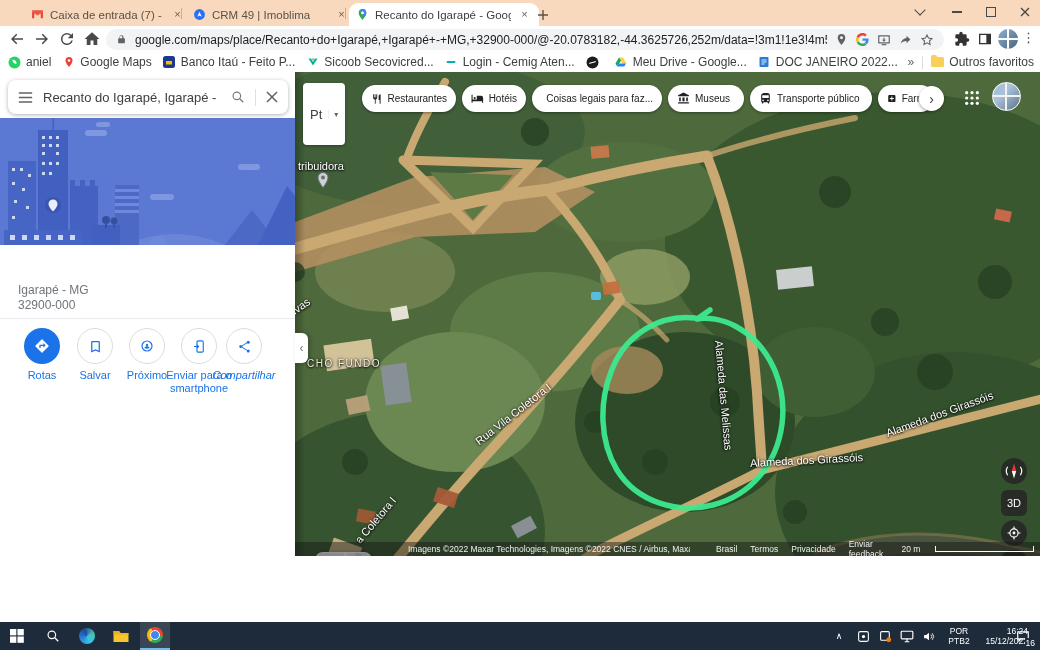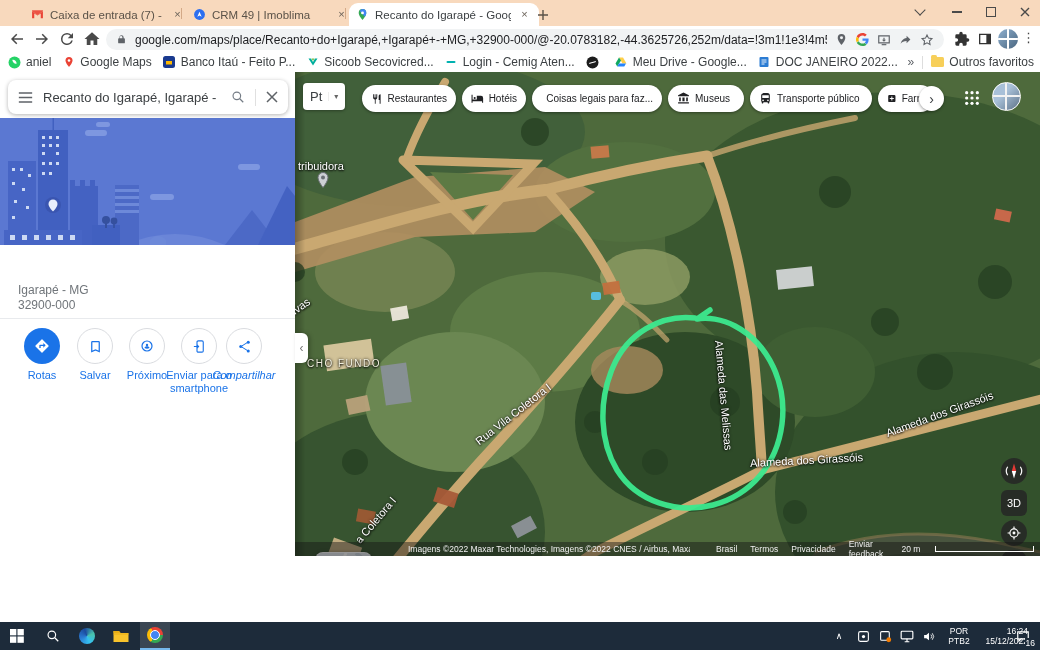--- a/index.html
+++ b/index.html
@@ -32,22 +32,22 @@
   #bookright{display:flex;align-items:center;gap:8px;margin-left:auto;padding-right:6px;background:#fff;}
   .folder{width:13px;height:10px;background:#f7cf59;border-radius:1.5px;position:relative;}
   .folder:before{content:"";position:absolute;left:0;top:-2px;width:6px;height:3px;background:#f7cf59;
                  border-radius:1.5px 1.5px 0 0;}
   
   #panel{left:0;top:72px;width:295px;height:550px;background:#fff;z-index:3;}
   #searchcard{left:8px;top:80px;width:280px;height:34px;background:#fff;border-radius:8px;z-index:6;
               box-shadow:0 1px 4px rgba(0,0,0,.3);display:flex;align-items:center;padding:0 10px;
               box-sizing:border-box;gap:10px;}
   #query{flex:1;font-size:13px;color:#3c4043;white-space:nowrap;overflow:hidden;}
-  #ptbtn{left:303px;top:83px;height:27px;background:#fff;border-radius:4px;z-index:6;
-         box-shadow:0 1px 3px rgba(0,0,0,.35);display:flex;align-items:center;padding:0 7px;gap:6px;
+  #ptbtn{left:303px;top:83px;height:46px;background:#fff;border-radius:4px;z-index:6;
+         box-shadow:0 1px 3px rgba(0,0,0,.35);display:flex;align-items:center;padding:8px 7px;gap:6px;
          font-size:13px;color:#3c4043;}
   #illu{left:0;top:118px;width:295px;height:127px;z-index:4;}
   #placetitle{left:17px;top:254px;font-size:21.5px;color:#202124;z-index:4;}
   .subt{left:18px;font-size:12px;color:#70757a;z-index:4;}
   #pdivider{left:0;top:318px;width:295px;height:1px;background:#e8eaed;z-index:4;}
   .act{position:absolute;top:328px;width:56px;display:flex;flex-direction:column;align-items:center;
        gap:5px;z-index:4;}
   .actcirc{width:36px;height:36px;border-radius:50%;border:1px solid #dadce0;background:#fff;
            display:flex;align-items:center;justify-content:center;box-sizing:border-box;}
   .actcirc.fill{background:#1a73e8;border:none;}

